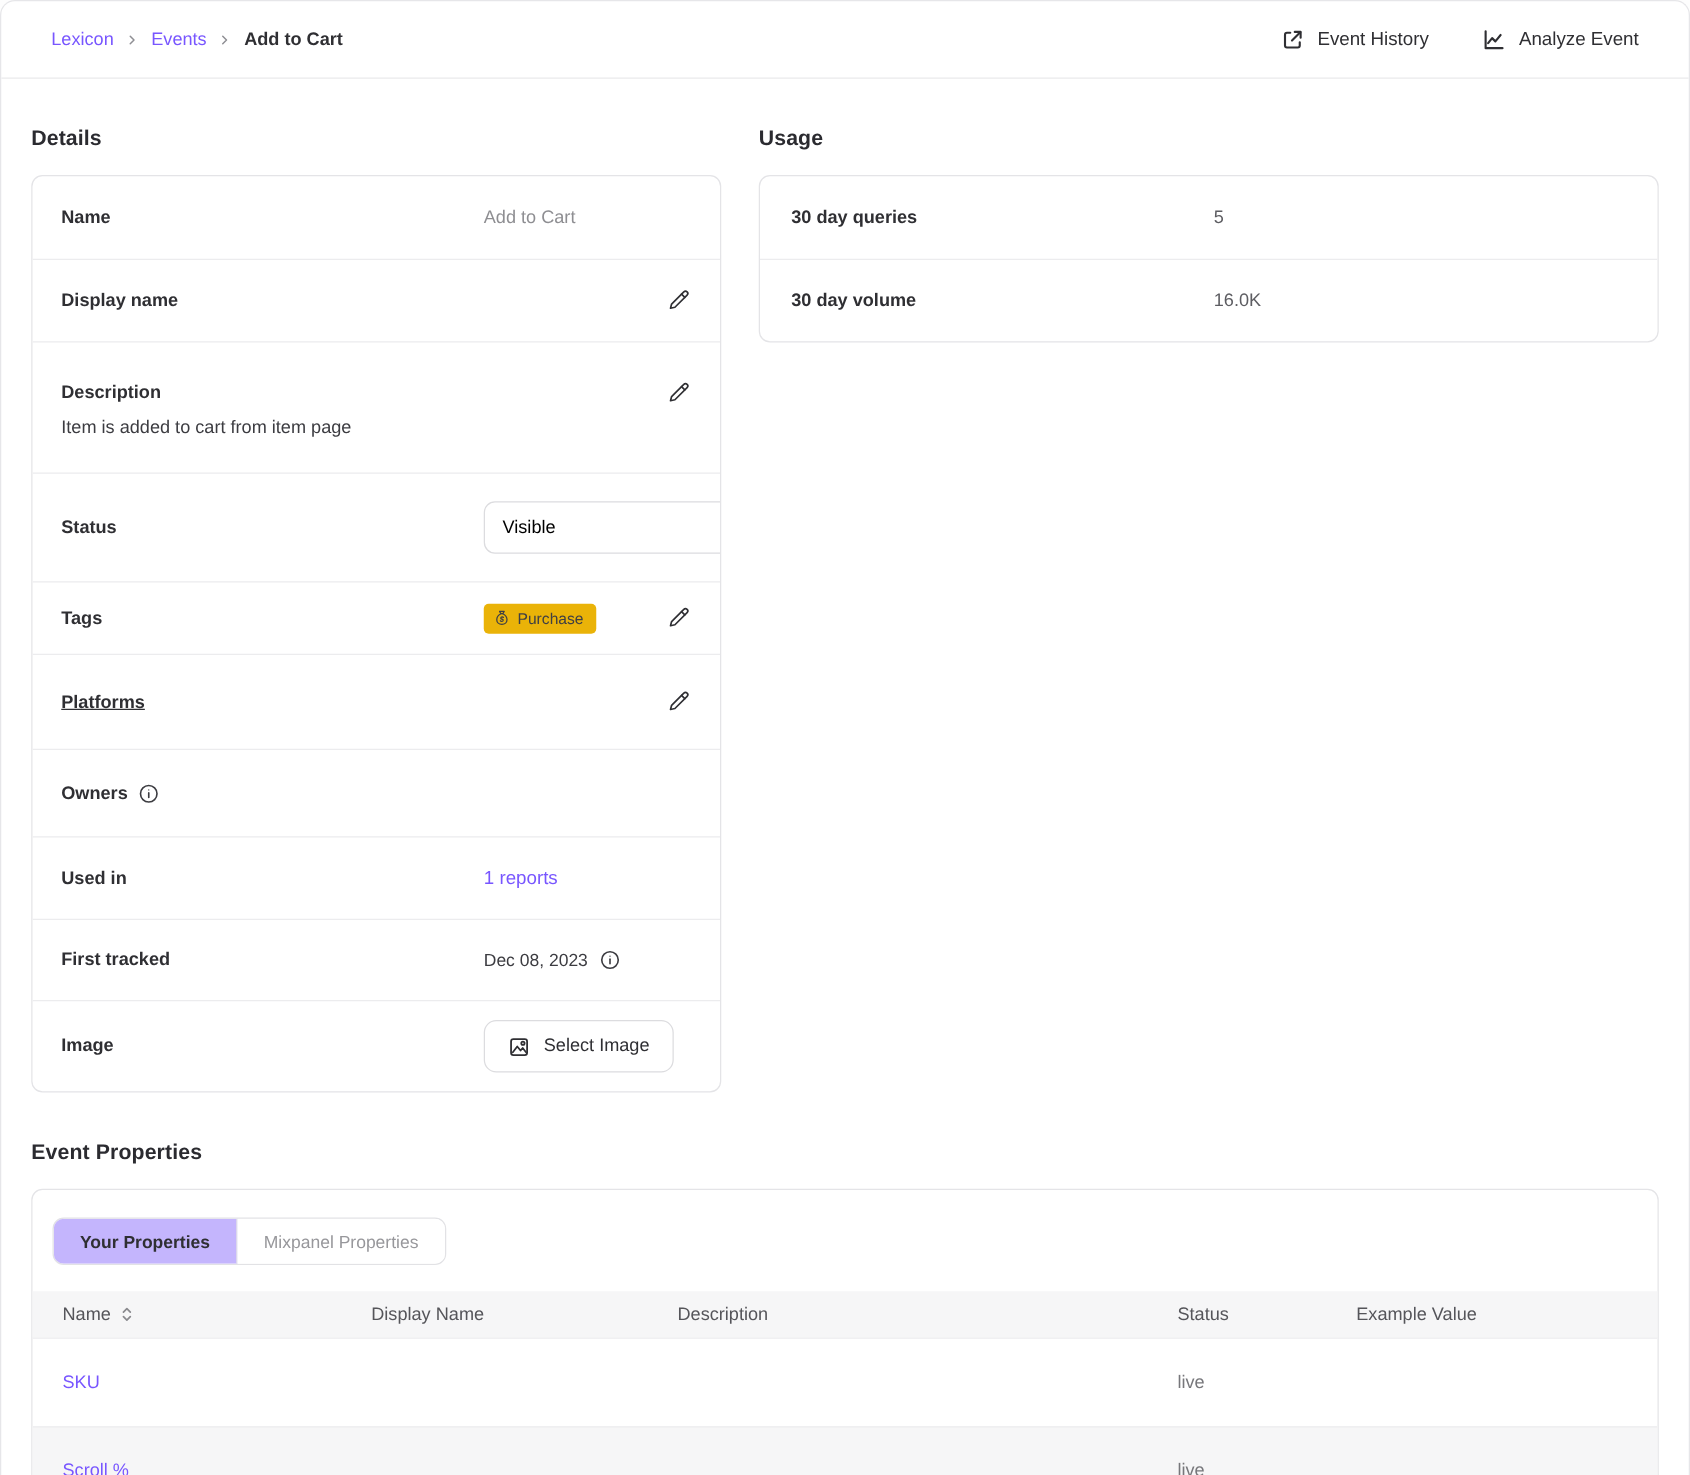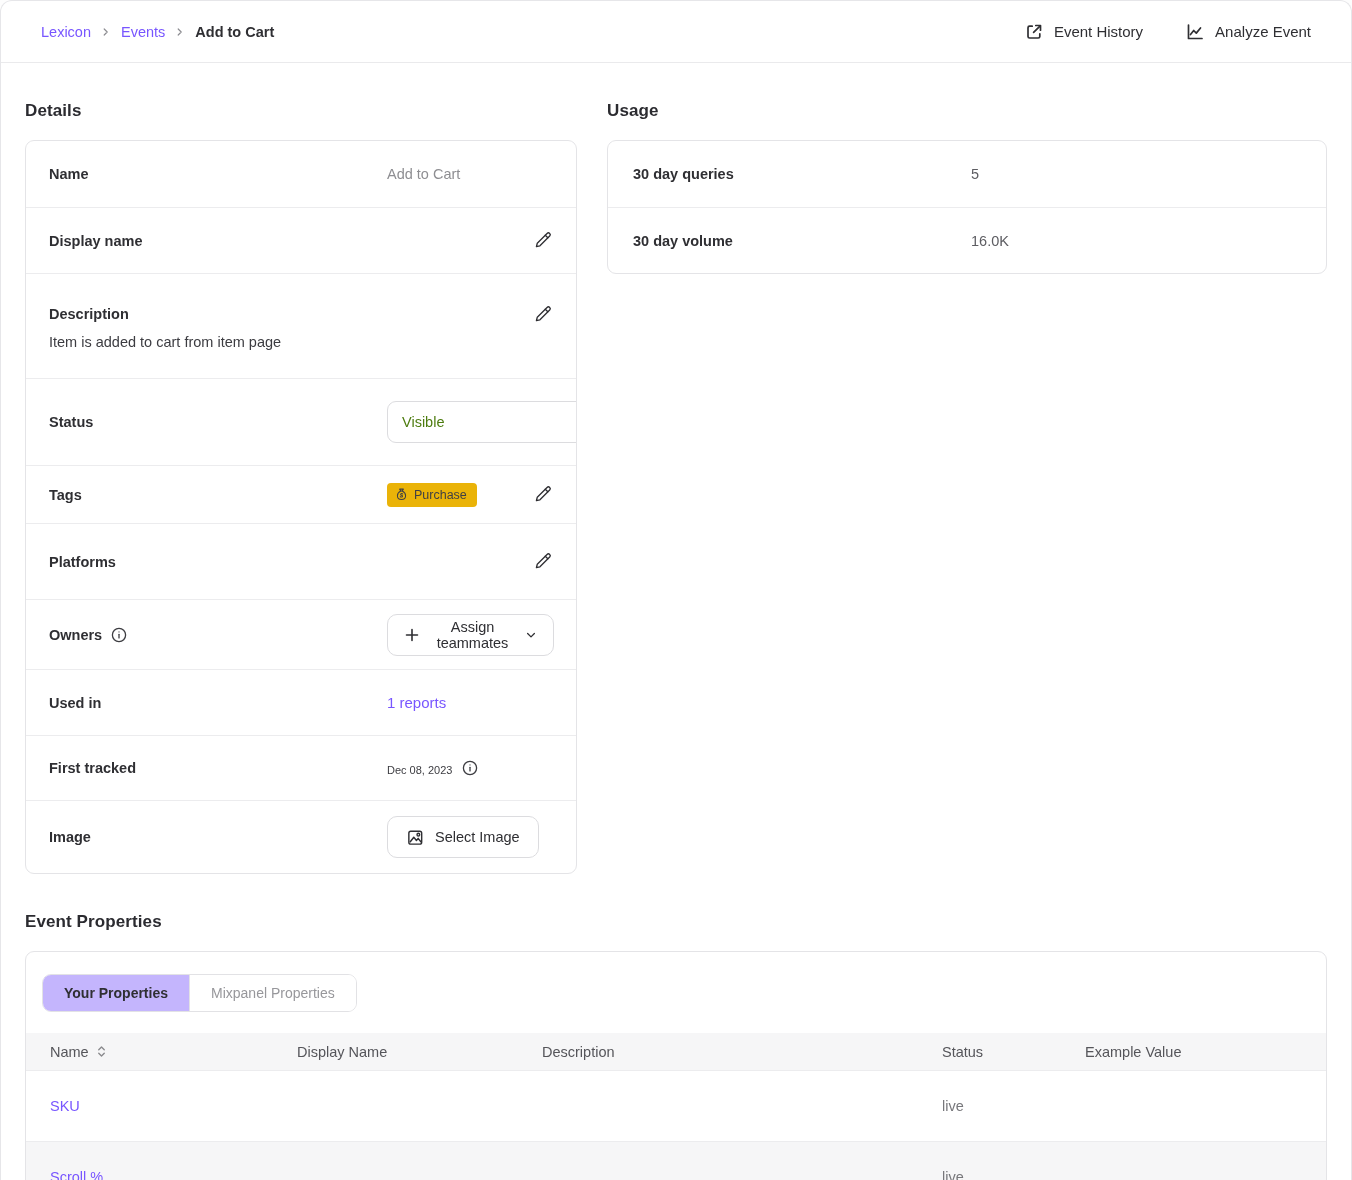--- a/index.html
+++ b/index.html
@@ -62,43 +62,43 @@
   .drow-label { font-size: 14.5px; font-weight: 600; color: #2f2f33; display: flex; align-items: center; gap: 9px; }
   .drow-value { font-size: 14.5px; color: #3c3c41; }
   .value-muted { color: #8e8e92; }
   .pencil-btn { background: none; border: none; padding: 2px; cursor: pointer; color: #2f2f33; display: flex; }
   .row-description { min-height: 105px; grid-template-columns: 1fr auto; grid-template-rows: auto auto; align-content: center; row-gap: 8px; }
   .row-description .drow-label { grid-column: 1; }
   .row-description .pencil-btn { grid-column: 2; grid-row: 1; }
   .row-description .desc-text { grid-column: 1 / span 2; font-size: 14.5px; color: #3c3c41; }
   .row-status { min-height: 87px; }
   .row-tags { min-height: 58px; }
-  .row-platforms { min-height: 76px; }
+  .row-platforms { min-height: 76px; text-decoration: underline; }
   .row-owners { min-height: 70px; }
   .row-first-tracked { min-height: 65px; }
   .row-image { min-height: 73px; }
   .status-box {
     width: 201px; height: 42px; border: 1px solid #dcdcdf; border-radius: 9px;
     display: flex; align-items: center; padding: 12px 14px;
-    font-size: 14.5px; color: #4d7c0f; background: #fff;
+    font-size: 14.5px; color: #000000; background: #fff;
   }
   .tag-chip {
     display: inline-flex; align-items: center; gap: 6px;
     background: #eab308; border-radius: 4px; padding: 5px 10px 5px 8px;
     font-size: 12.5px; color: #3f3f44;
   }
   .outline-btn {
     display: inline-flex; align-items: center; gap: 10px;
     height: 42px; padding: 0 16px;
     border: 1px solid #dcdcdf; border-radius: 10px; background: #fff;
     font-size: 14.5px; font-weight: 500; color: #2f2f33;
     cursor: pointer; font-family: inherit;
   }
   .link { color: #7856ff; font-size: 15px; text-decoration: none; cursor: pointer; }
-  .value-with-icon { display: flex; align-items: flex-end; gap: 10px; font-size: 11px; color: #3c3c41; }
+  .value-with-icon { display: flex; align-items: flex-end; gap: 10px; font-size: 14px; color: #3c3c41; }
   .info-icon { color: #3c3c41; display: flex; }
 
   
   .urow {
     display: grid; grid-template-columns: 338px 1fr; align-items: center;
     min-height: 66px; padding: 0 24px 0 25px;
     border-top: 1px solid #ececee;
   }
   .urow:first-child { border-top: none; }
   .urow-label { font-size: 14.5px; font-weight: 600; color: #2f2f33; }
@@ -276,35 +276,20 @@
             <div class="drow-label">
               <span>Owners</span>
               <span class="icon info-icon">
                 <svg width="16" height="16" viewBox="0 0 16 16" fill="none" stroke="currentColor" stroke-width="1.3" stroke-linecap="round">
                   <circle cx="8" cy="8" r="6.6"></circle>
                   <path d="M8 7.3v3.6"></path>
                   <circle cx="8" cy="4.9" r="0.55" fill="currentColor" stroke="none"></circle>
                 </svg>
               </span>
             </div>
-            <div>
-              <button class="outline-btn">
-                <span class="icon">
-                  <svg width="16" height="16" viewBox="0 0 16 16" fill="none" stroke="currentColor" stroke-width="1.6" stroke-linecap="round">
-                      <path d="M8 2.5v11M2.5 8h11"></path>
-                    </svg>
-                </span>
-                <span>Assign teammates</span>
-                <span class="icon">
-                  <svg width="12" height="12" viewBox="0 0 16 16" fill="none" stroke="currentColor" stroke-width="1.7" stroke-linecap="round" stroke-linejoin="round">
-                      <path d="M3.5 6l4.5 4.5L12.5 6"></path>
-                    </svg>
-                </span>
-              </button>
-            </div>
             <span></span>
           </div>
 
           <div class="drow">
             <div class="drow-label">Used in</div>
             <a class="link">1 reports</a>
             <span></span>
           </div>
 
           <div class="drow row-first-tracked">

